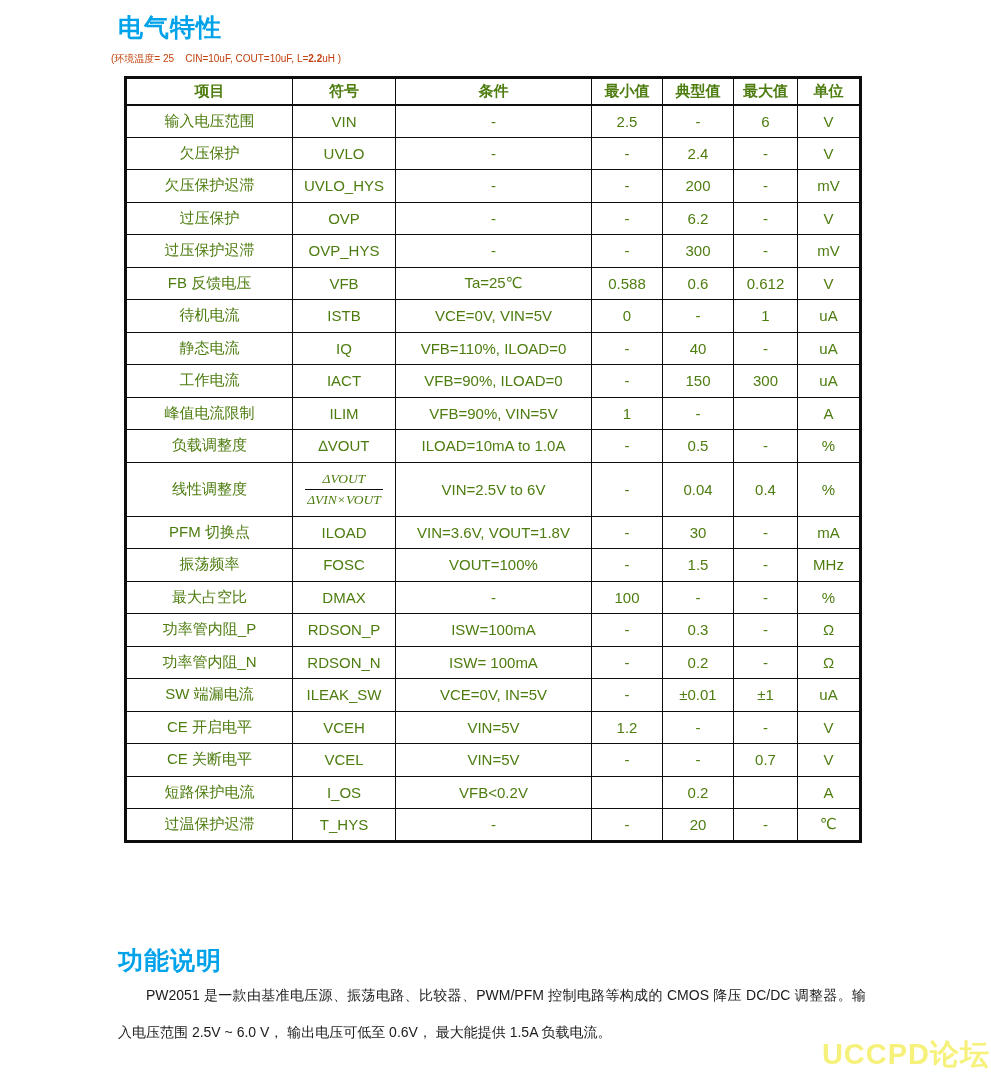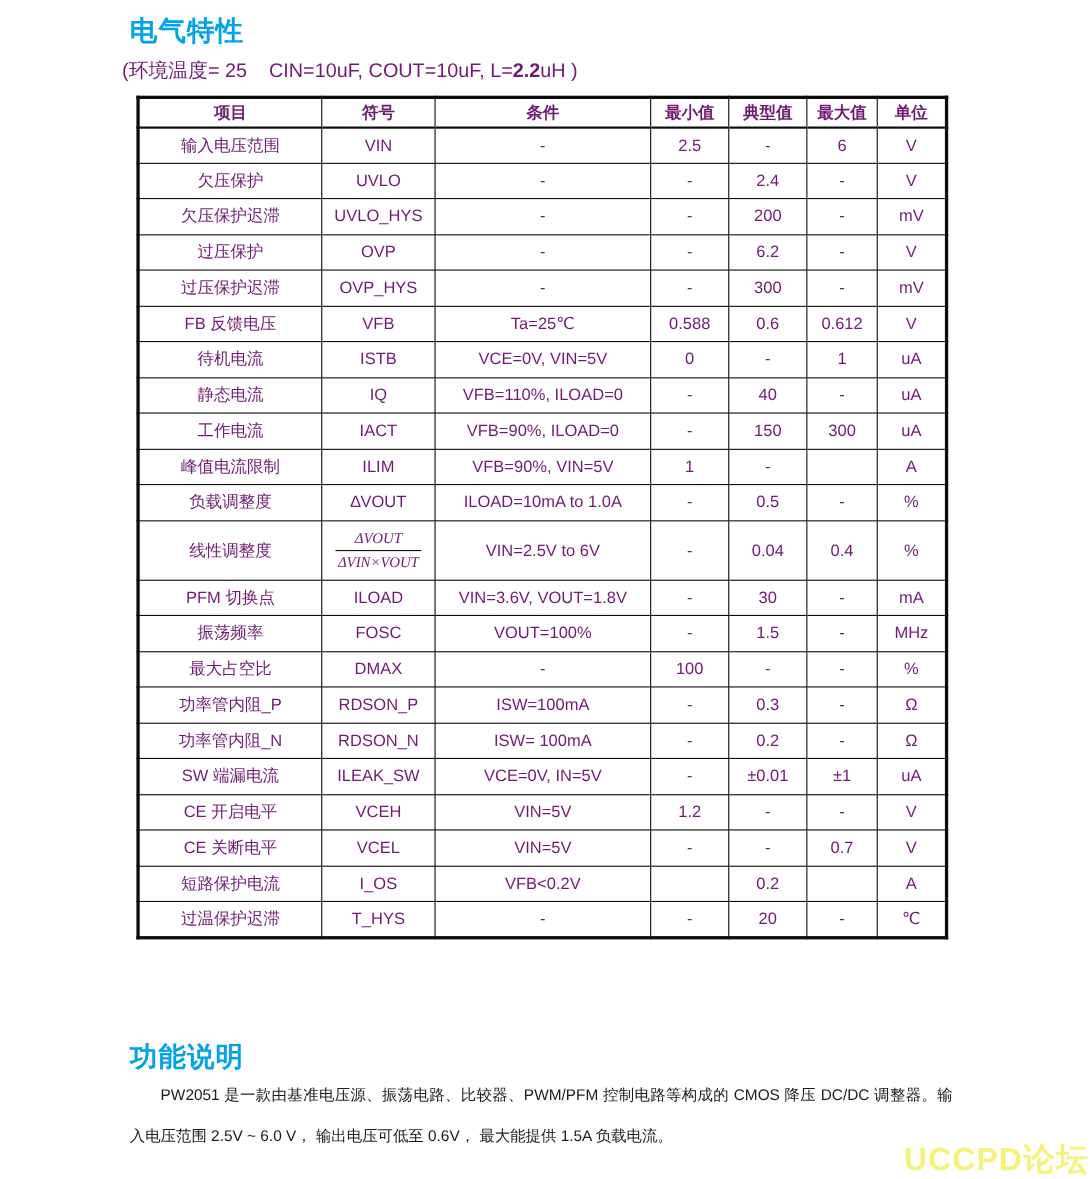--- a/index.html
+++ b/index.html
@@ -20,35 +20,35 @@
     font-weight: 700;
     color: #00a2e9;
     letter-spacing: 1px;
   }
   #sec1-title { top: 11px; }
   #sec2-title { top: 944px; }
   .subtitle {
     position: absolute;
     left: 111px;
     top: 52px;
-    font-size: 18px;
-    color: #701a75;
+    font-size: 10px;
+    color: #c2410c;
     white-space: pre;
   }
   .subtitle .b { font-weight: 700; }
   table.spec {
     position: absolute;
     left: 124px;
-    top: 87px;
+    top: 76px;
     width: 735px;
     border-collapse: collapse;
     table-layout: fixed;
     border: 3px solid #0d0d0d;
     font-size: 15px;
-    color: #701a75;
+    color: #4d7c0f;
   }
   table.spec th, table.spec td {
     border: 1px solid #0d0d0d;
     text-align: center;
     vertical-align: middle;
     padding: 0 2px;
     overflow: hidden;
   }
   table.spec thead tr { height: 27px; }
   table.spec thead th {

